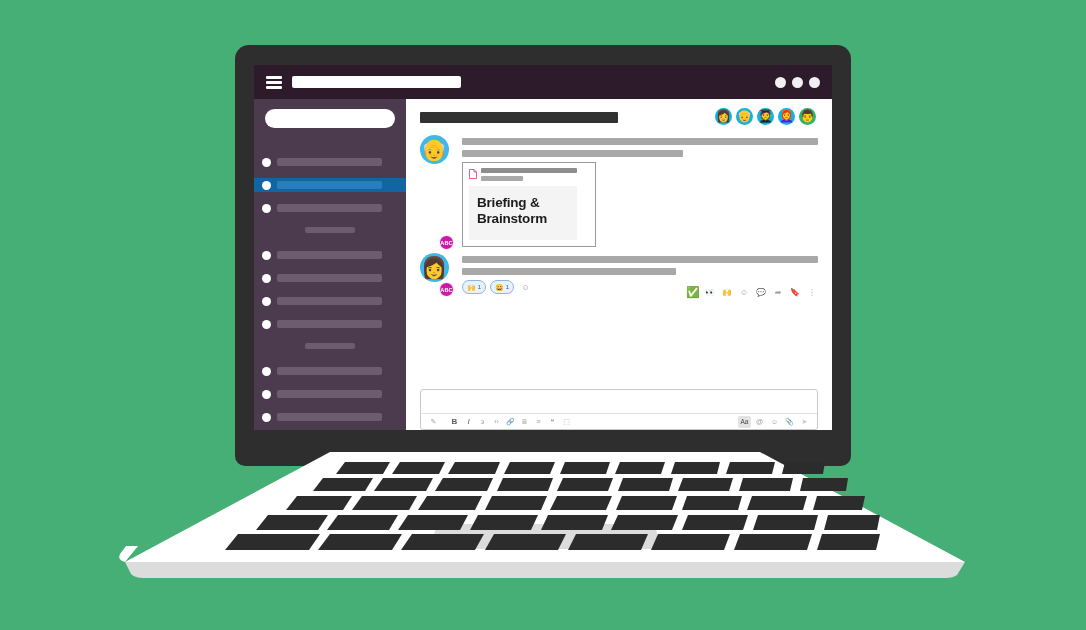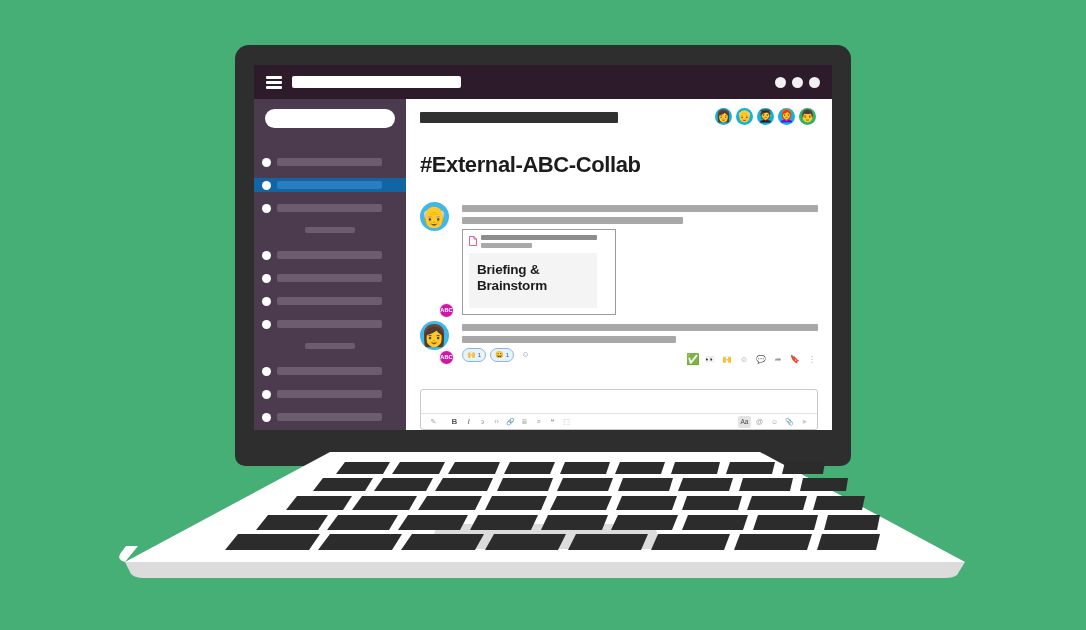--- a/index.html
+++ b/index.html
@@ -254,21 +254,21 @@
     margin-bottom: 5px;
   }
   .pdf-label {
     font-size: 11px;
     color: #8c8c8c;
     margin: 1px 0 5px 0;
   }
 
   
   #pdf-card {
-    width: 154px;
+    width: 134px;
     border: 1px solid #9b9b9b;
     background: #ffffff;
     padding: 5px 18px 6px 6px;
     box-sizing: border-box;
   }
   .pdf-head {
     display: flex;
     align-items: flex-start;
     gap: 4px;
     margin-bottom: 5px;
@@ -566,21 +566,20 @@
             <div id="channel-name-bar"></div>
             <div id="members">
               <span class="member-avatar" style="background:#0fb2e0">👩</span>
               <span class="member-avatar" style="background:#0fb2e0">👴</span>
               <span class="member-avatar" style="background:#0fb2e0">🧑‍🎓</span>
               <span class="member-avatar" style="background:#0fb2e0">👩‍🦰</span>
               <span class="member-avatar" style="background:#2fb36a">👨</span>
             </div>
           </div>
 
-          <h1 id="channel-title">#External-ABC-Collab</h1>
 
           <div id="messages">
 
             <div class="message">
               <div class="msg-avatar-wrap">
                 <div class="msg-avatar" style="background:#3fb8e8">👴</div>
                 <div class="abc-badge">ABC</div>
               </div>
               <div class="msg-body">
                 <div class="text-bar" style="width:100%"></div>

